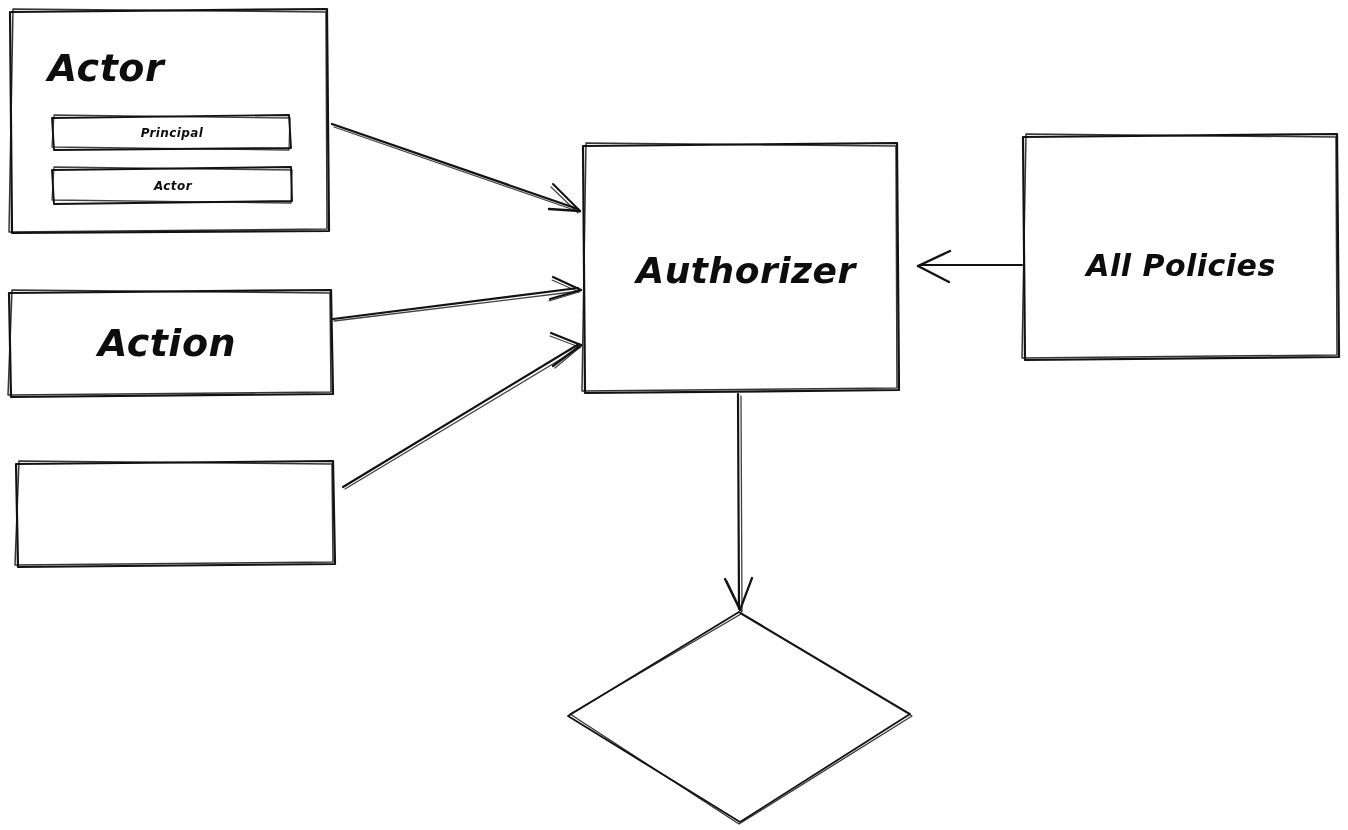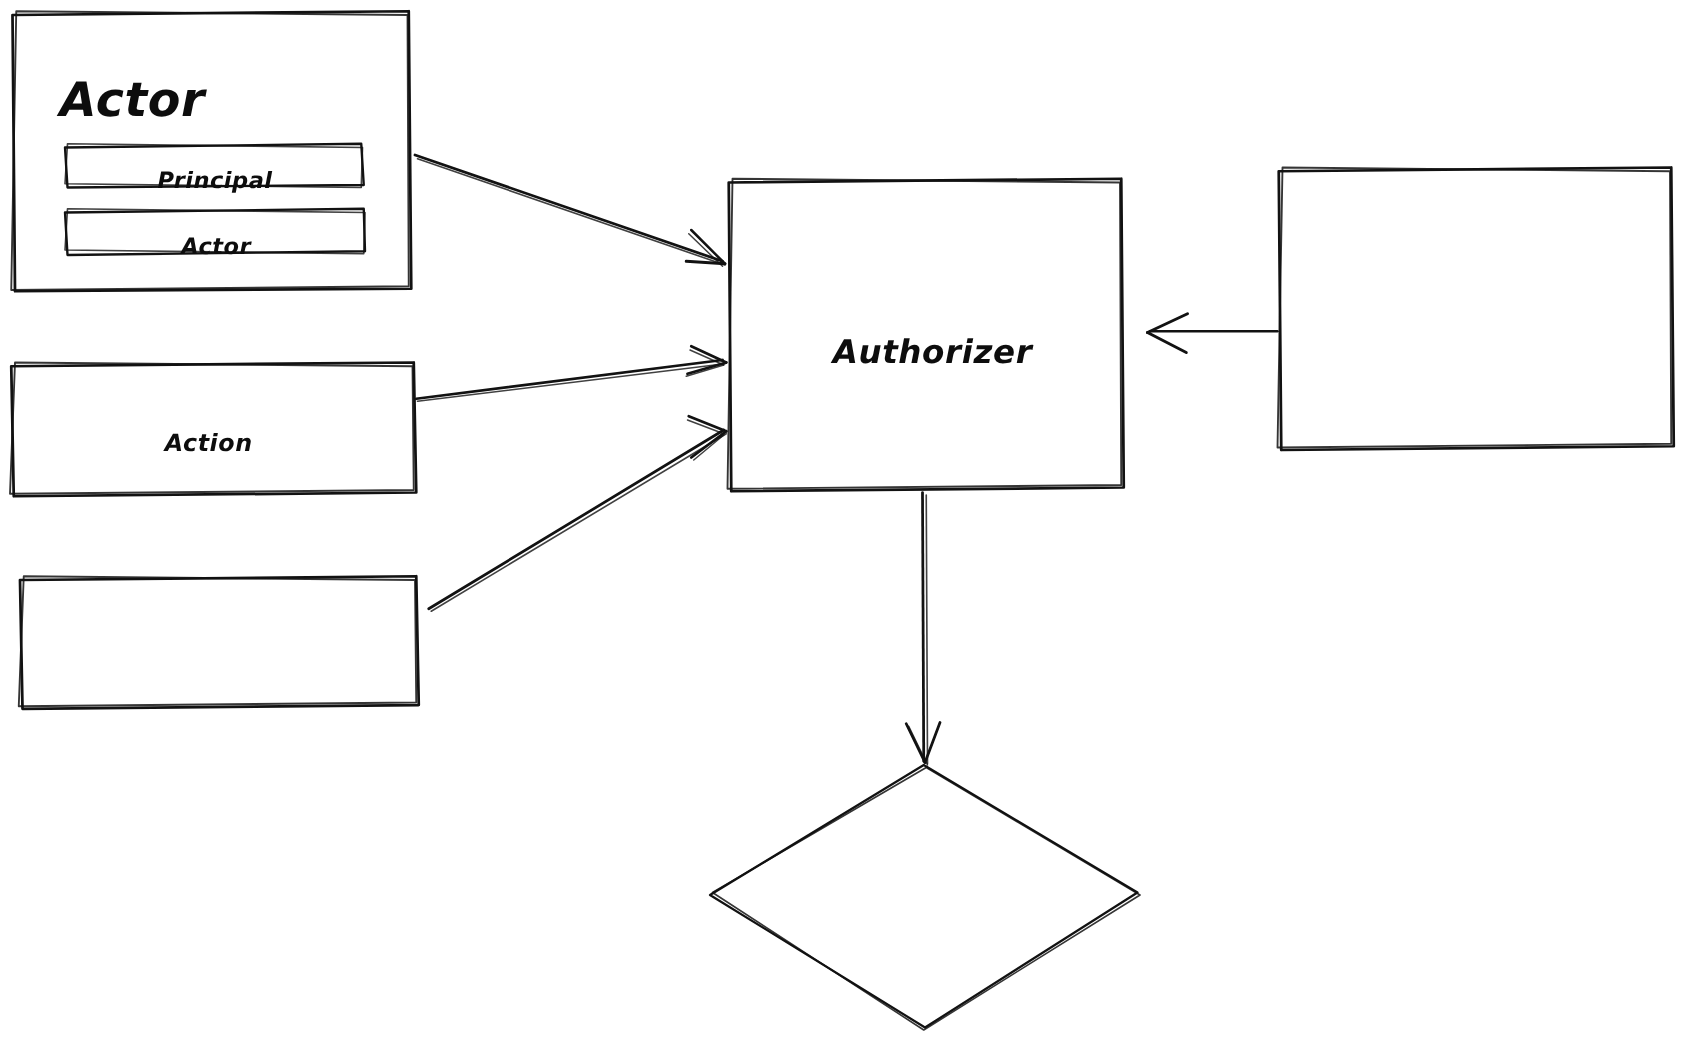--- a/index.html
+++ b/index.html
@@ -25,26 +25,25 @@
     position: absolute;
     color: #0d0d0d;
     font-family: "DejaVu Sans", sans-serif;
     font-weight: 600;
     font-style: italic;
     letter-spacing: 0.5px;
     white-space: nowrap;
     pointer-events: none;
     transform: translate(-50%, -50%);
     text-align: center;
-    margin-top: 12px;
   }
   .label-actor      { font-size: 38px; }
-  .label-sub        { font-size: 18px; font-weight: 600; letter-spacing: 0.4px; }
-  .label-box        { font-size: 19px; }
-  .label-authorizer { font-size: 26px; }
+  .label-sub        { font-size: 12px; font-weight: 600; letter-spacing: 0.4px; }
+  .label-box        { font-size: 38px; }
+  .label-authorizer { font-size: 36px; }
   .label-policies   { font-size: 30px; }
   .label-decision   { font-size: 32px; }
 </style>
 </head>
 <body>
 
 <div id="canvas">
 
   <svg id="diagram-svg" viewBox="0 0 1348 830" xmlns="http://www.w3.org/2000/svg" fill="none" stroke="#121212" stroke-width="2.2" stroke-linecap="round" stroke-linejoin="round">
 
@@ -134,15 +133,16 @@
 
   <div class="node-label label-sub" style="left:172px; top:133px;">Principal</div>
 
   <div class="node-label label-sub" style="left:173px; top:186px;">Actor</div>
 
   <div class="node-label label-box" style="left:167px; top:343px;">Action</div>
 
 
   <div class="node-label label-authorizer" style="left:746px; top:270px;">Authorizer</div>
 
+  <div class="node-label label-policies" style="left:1181px; top:265px;">All Policies</div>
 
 
 </div>
 
 </body></html>

